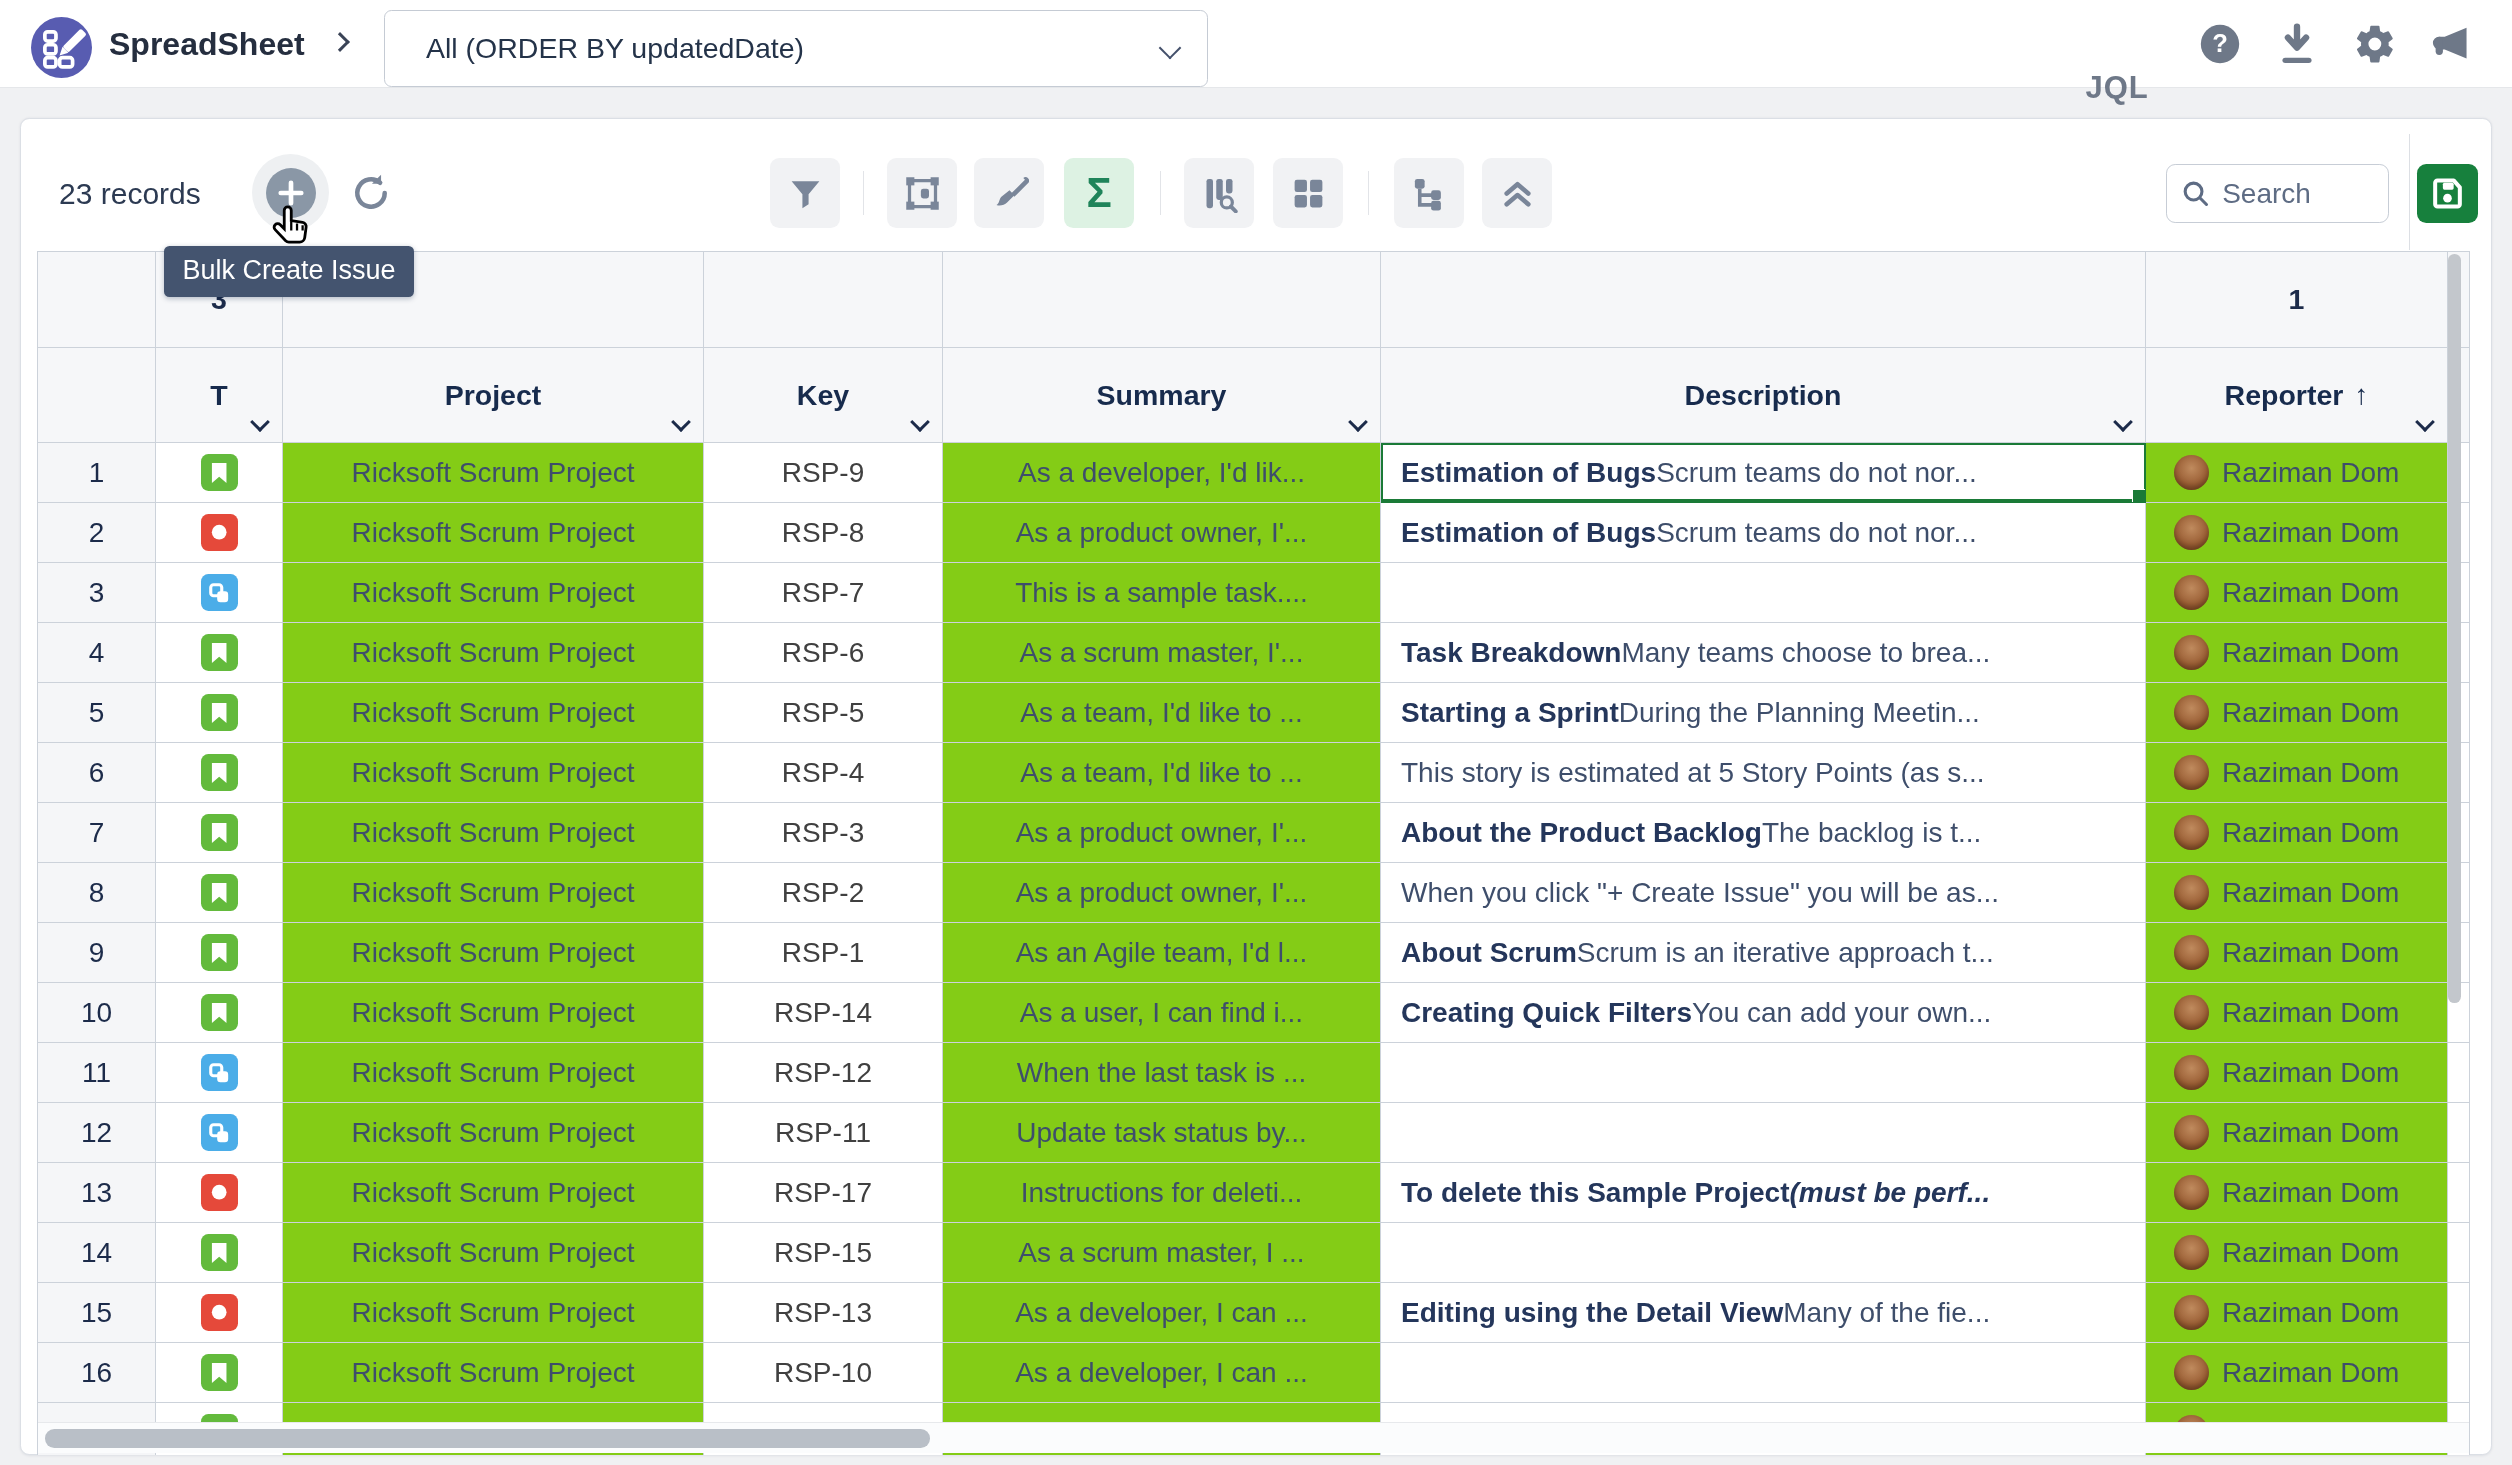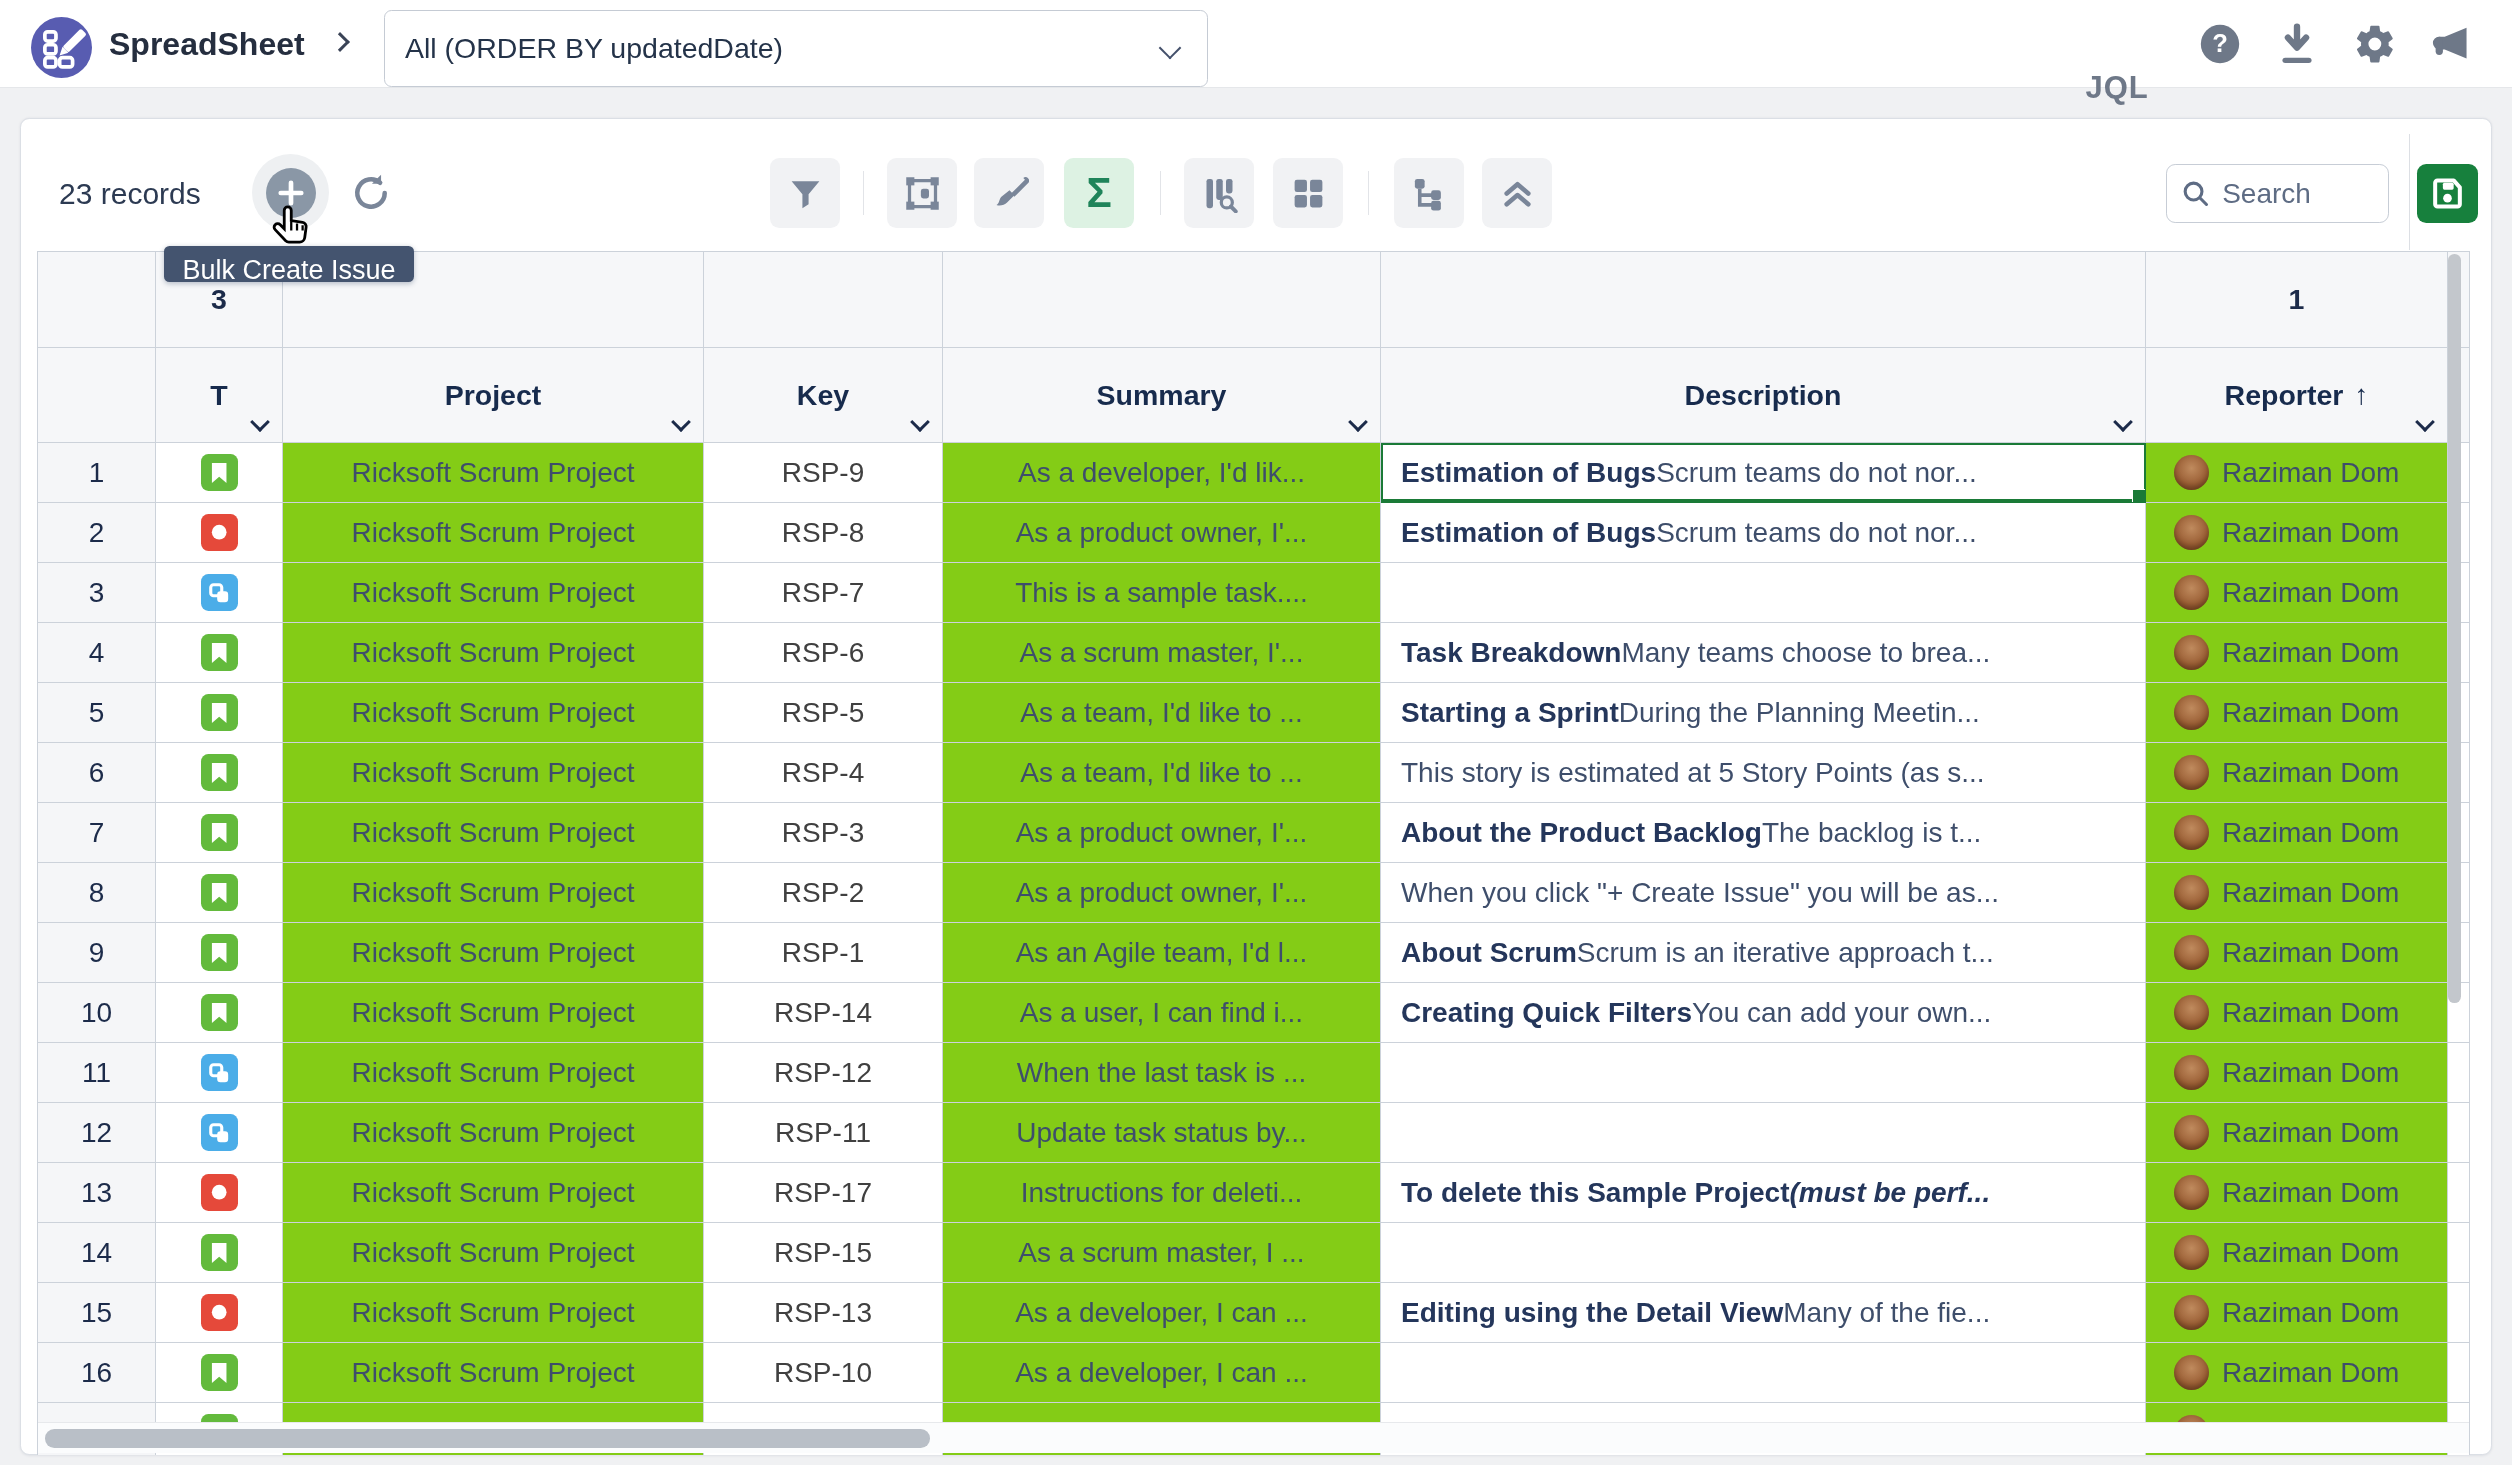--- a/index.html
+++ b/index.html
@@ -10,21 +10,21 @@
 
   
   #topbar{left:0;top:0;width:2512px;height:88px;background:#fff;border-bottom:0.9px solid #e5e7ea;}
   #logo{left:31px;top:16.6px;width:61px;height:61px;}
   #app-title{left:109px;top:0;height:88px;line-height:88px;font-size:32px;font-weight:700;color:#252e3f;}
   .chev{display:inline-block;width:14px;height:14px;border-right:3.7px solid #3a4356;border-bottom:3.7px solid #3a4356;}
   .chev.right{transform:rotate(-45deg);}
   .chev.down{transform:rotate(45deg);}
   #crumb-chev{left:333px;top:35px;}
   #filter-select{left:384px;top:10px;width:824px;height:77px;background:#fff;border:1.8px solid #c5cbd4;border-radius:7.4px;
-                 font-size:28.5px;color:#243349;line-height:74px;padding:0 20px;cursor:pointer;}
+                 font-size:28.5px;color:#243349;line-height:74px;padding:0 41px;cursor:pointer;}
   #filter-select .chev{border-color:#44506b;border-width:2.8px;position:absolute;right:29px;top:29px;}
   .topicon{top:0;height:88px;display:flex;align-items:center;justify-content:center;color:#6e7888;}
   #jql-label{left:2080px;width:74px;font-size:31px;font-weight:700;letter-spacing:0.9px;margin-top:44px;}
 
   
   #card{left:20px;top:118px;width:2472px;height:1337px;background:#fff;border:0.9px solid #dbdfe5;
         border-radius:9.2px;box-shadow:0 0.9px 2.8px rgba(9,30,66,.08);}
 
   
   #records{left:59px;top:164px;height:59px;line-height:59px;font-size:30px;color:#2c3a52;}
@@ -73,21 +73,21 @@
   .ital{font-style:italic;}
   .type-icon{width:37px;height:37px;border-radius:7.4px;display:flex;align-items:center;justify-content:center;}
   .avatar{width:35px;height:35px;border-radius:50%;flex:0 0 35px;margin-right:13px;
           background:radial-gradient(circle at 50% 38%,#c08b5e 0%,#9c6137 55%,#6e3f20 100%);
           box-shadow:inset 0 -3.7px 5.5px rgba(60,30,10,.35);}
   .sel{outline:2.8px solid #1a7a37;outline-offset:-2.8px;}
   .sel-handle{position:absolute;right:-1.8px;bottom:-1.8px;width:14.7px;height:14.7px;background:#1a7a37;border:1.8px solid #fff;box-sizing:border-box;}
   .sel-bottom{position:absolute;left:0;right:0;bottom:-1.8px;height:4.6px;background:#1a7a37;}
 
   
-  #tooltip{left:164px;top:246px;height:36px;background:#44546f;border-radius:5.5px;color:#fff;font-size:27px;
+  #tooltip{left:164px;top:246px;height:51px;background:#44546f;border-radius:5.5px;color:#fff;font-size:27px;
            line-height:48px;padding:0 18.4px;box-shadow:0 1.8px 5.5px rgba(9,30,66,.25);z-index:30;}
 
   
   #vscroll{left:2448px;top:254px;width:13px;height:749px;background:#c3c7cc;border-radius:6.4px;z-index:20;}
   #hscroll-track{left:38px;top:1422px;width:2431px;height:31px;background:#fbfcfd;border-top:0.9px solid #e7e9ec;z-index:20;}
   #hscroll{position:absolute;left:7.4px;top:5.5px;width:885px;height:19.3px;background:#b9bfc7;border-radius:9.2px;}
 </style>
 </head>
 <body>
 

